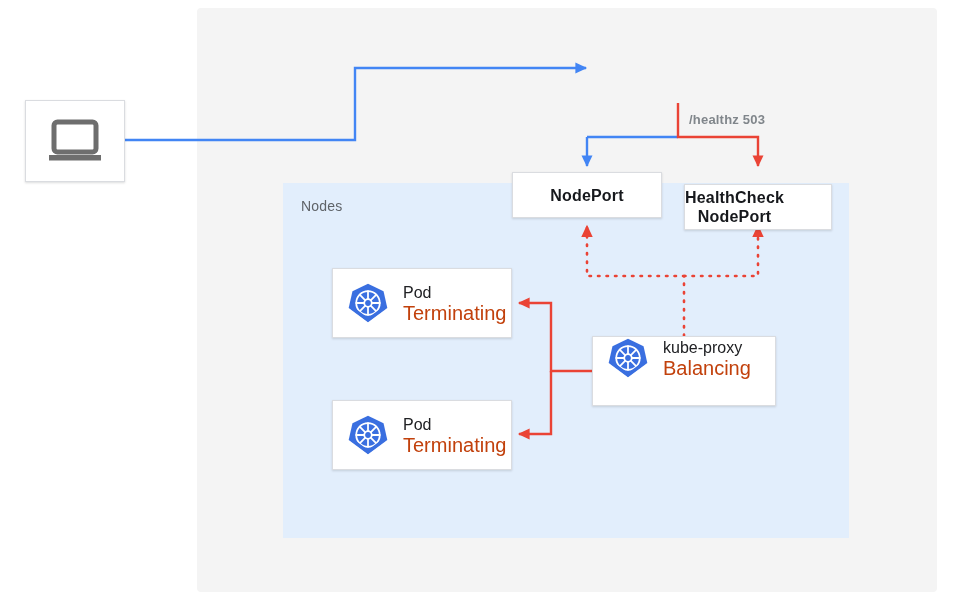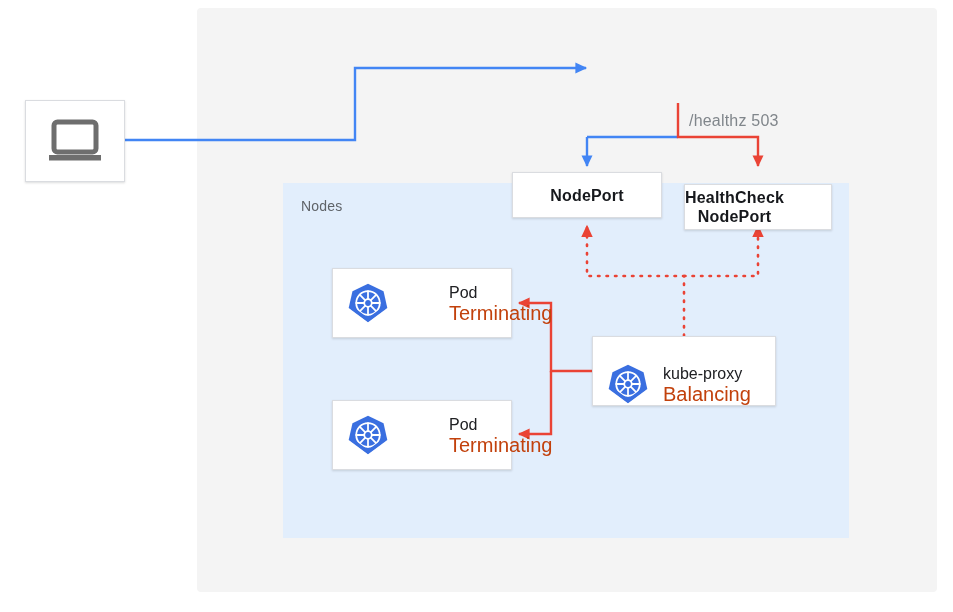--- a/index.html
+++ b/index.html
@@ -16,29 +16,29 @@
   .laptop-ico{position:absolute;left:50%;top:50%;transform:translate(-50%,-50%);}
 
   .clb-box{left:592px;top:31px;width:172px;height:72px;display:flex;align-items:center;padding-left:12px;box-sizing:border-box;}
   .clb-ico{width:42px;height:42px;flex:0 0 42px;}
   .clb-text{margin-left:10px;font-size:15px;line-height:21px;color:#5f6368;}
 
   .np-box{left:512px;top:172px;width:150px;height:46px;display:flex;align-items:center;justify-content:center;}
   .hc-box{left:684px;top:184px;width:148px;height:46px;display:flex;align-items:center;justify-content:flex-start;}
   .np-text{font-size:16px;font-weight:bold;color:#16181c;text-align:center;line-height:19px;letter-spacing:.2px;}
 
-  .pod-box{left:332px;width:180px;height:70px;display:flex;align-items:center;padding-left:14px;box-sizing:border-box;gap:46px;}
+  .pod-box{left:332px;width:180px;height:70px;display:flex;align-items:center;padding-left:14px;box-sizing:border-box;}
   .pod1{top:268px;} .pod2{top:400px;}
-  .kproxy-box{left:592px;top:336px;width:184px;height:70px;display:flex;align-items:flex-end;padding-left:14px;box-sizing:border-box;}
+  .kproxy-box{left:592px;top:336px;width:184px;height:70px;display:flex;align-items:flex-start;padding-left:14px;box-sizing:border-box;}
   .k8s-ico{width:42px;height:42px;flex:0 0 42px;}
   .box-text{margin-left:14px;}
   .box-title{font-size:16px;color:#202124;line-height:21px;}
   .box-sub{font-size:20px;color:#c2410c;line-height:21px;}
 
-  .healthz-label{position:absolute;left:689px;top:112px;font-size:16px;font-weight:normal;color:#80868b;letter-spacing:.2px;}
+  .healthz-label{position:absolute;left:689px;top:112px;font-size:13px;font-weight:bold;color:#80868b;letter-spacing:.2px;}
 
   svg.wires{position:absolute;left:0;top:0;width:953px;height:612px;pointer-events:none;}
 </style>
 </head>
 <body>
 
 <div id="stage">
 
   <div class="panel-outer"></div>
   <div class="nodes-region"></div>

